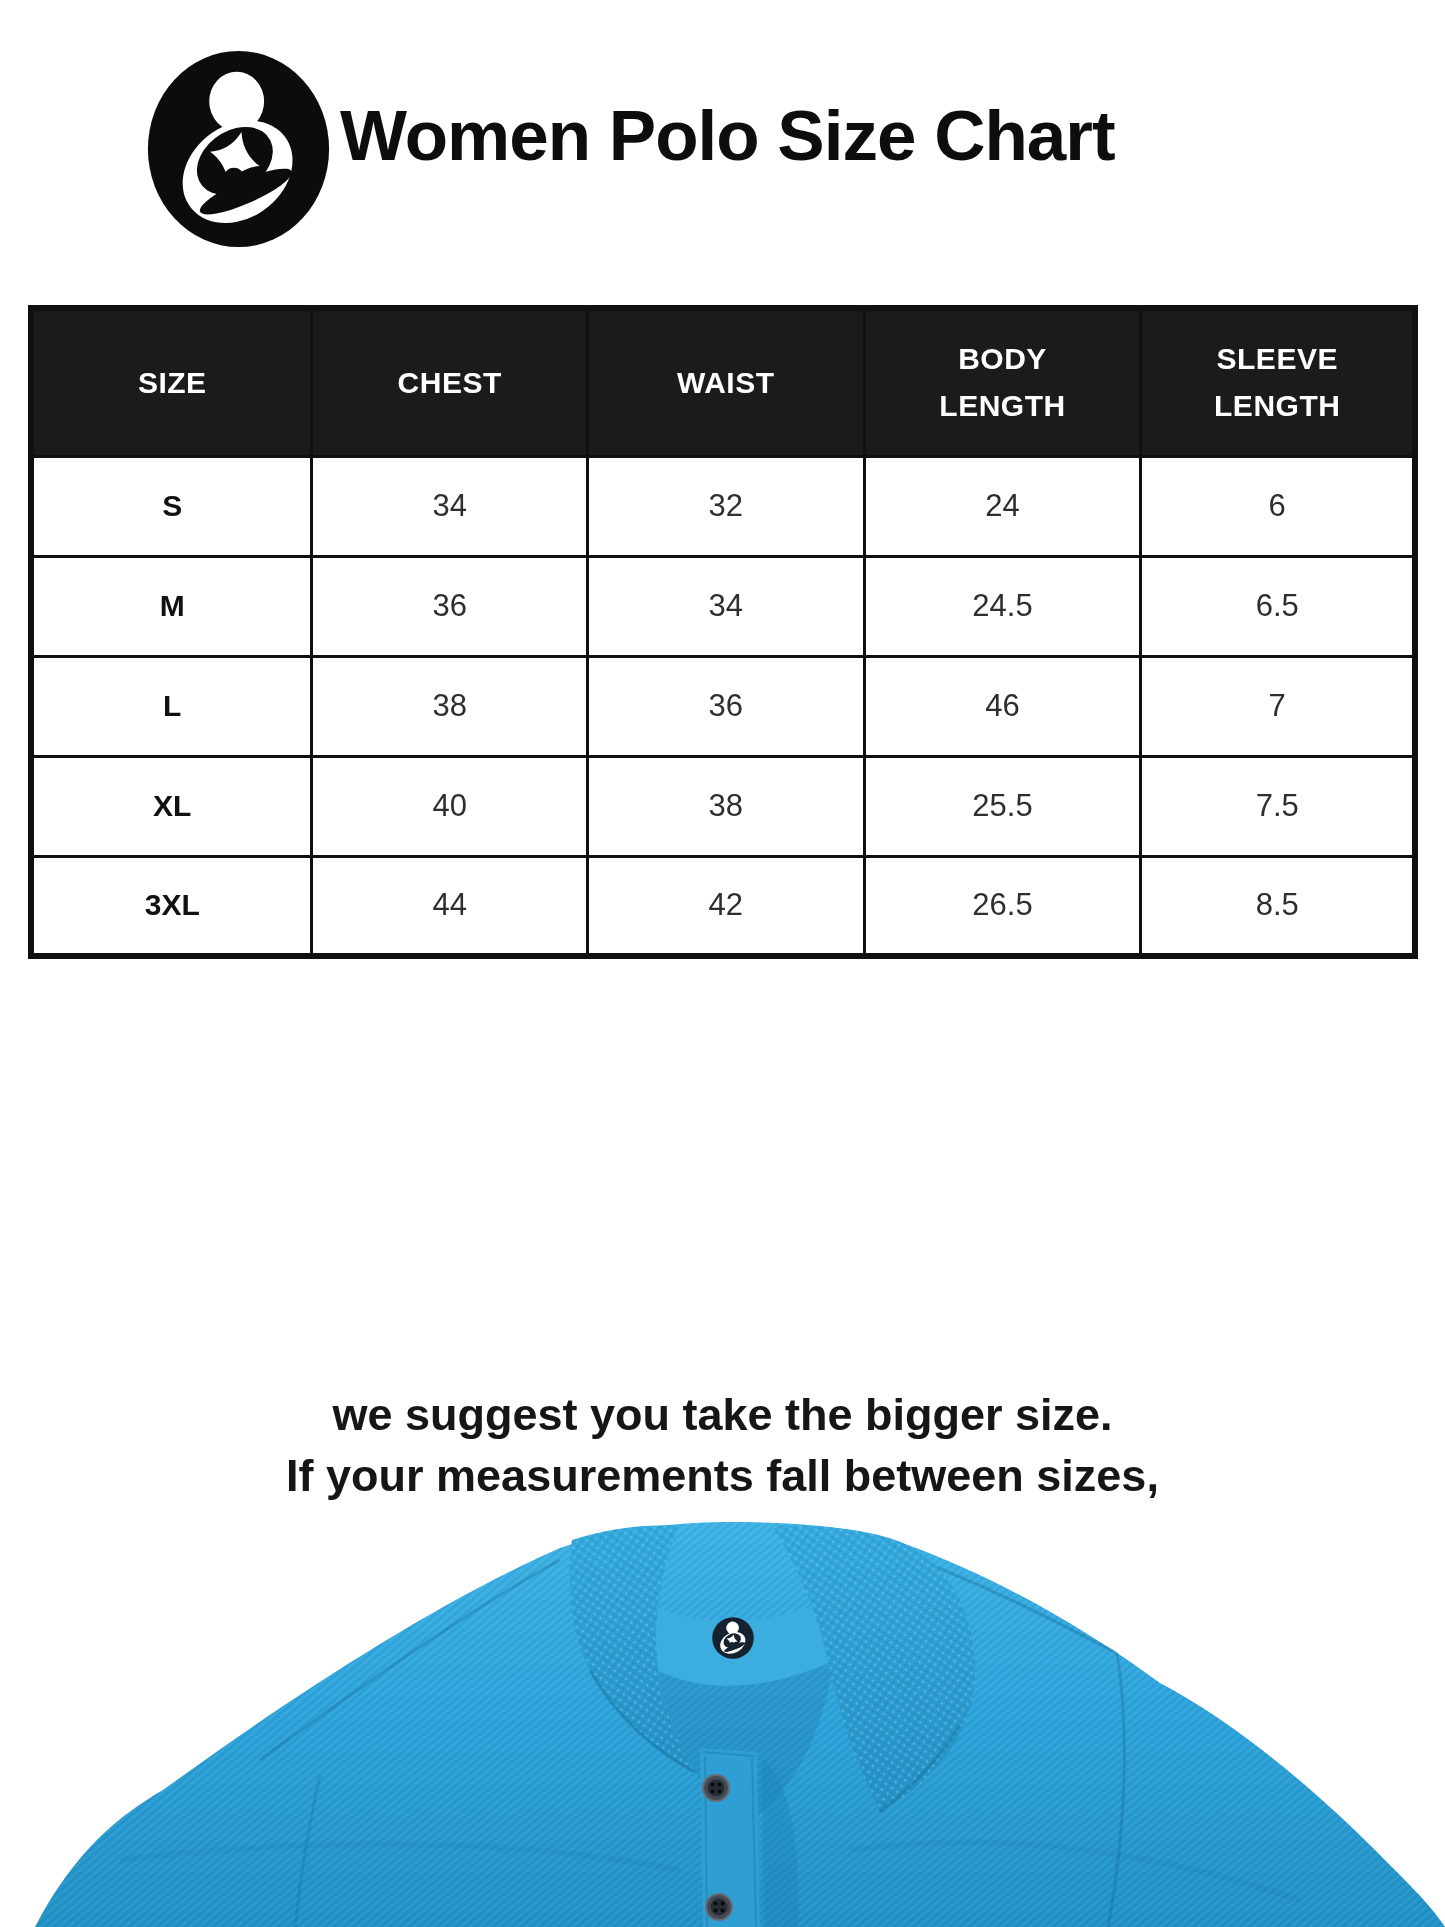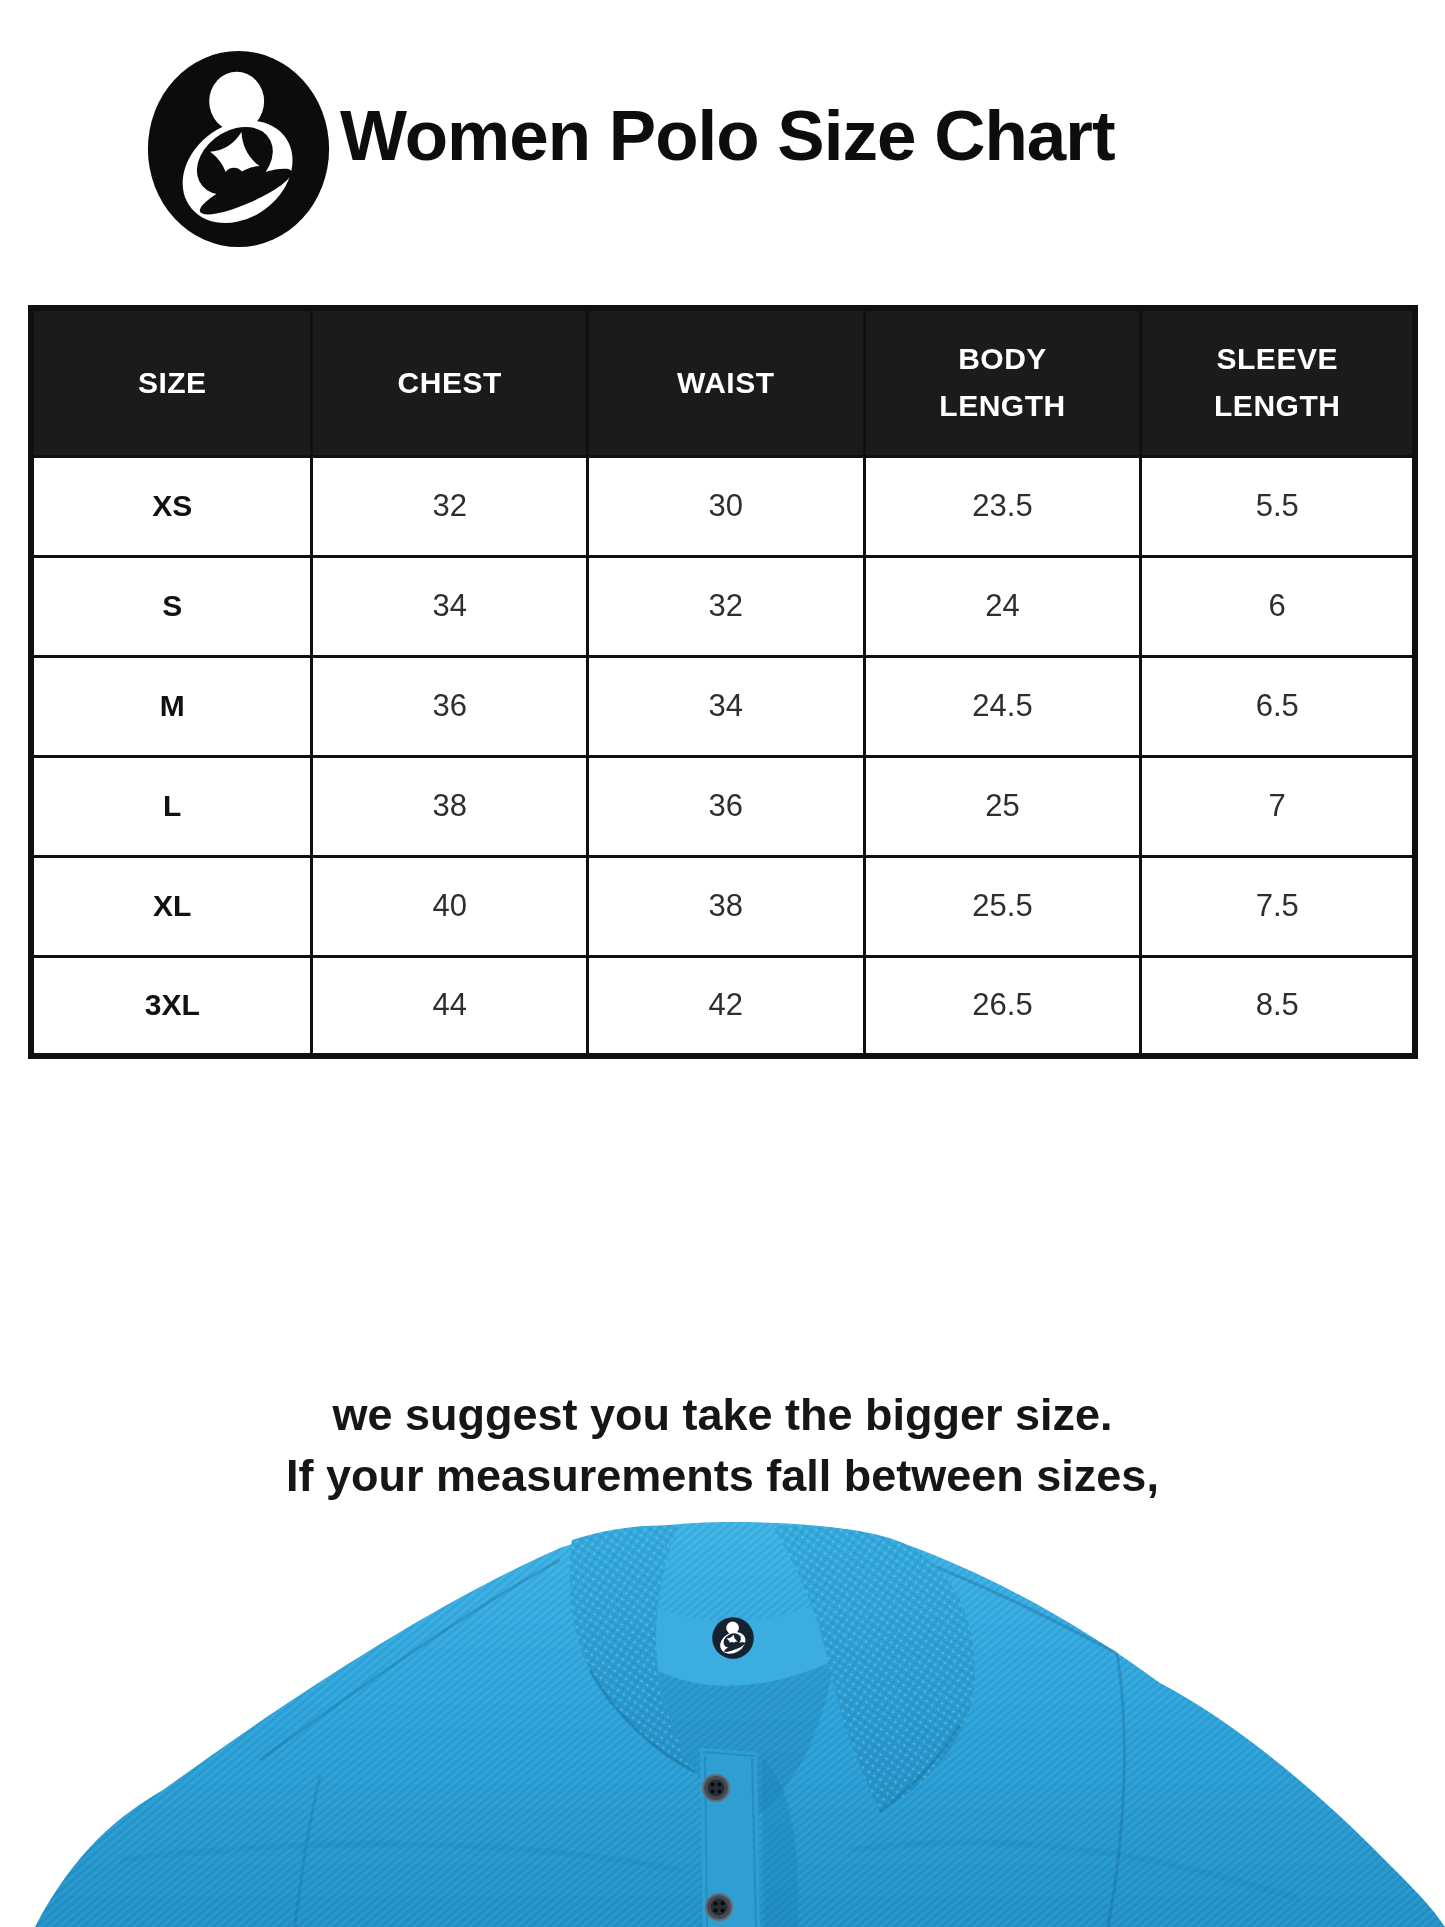--- a/index.html
+++ b/index.html
@@ -104,45 +104,38 @@
       <tr>
         <th><span class="th-inner">SIZE</span></th>
         <th><span class="th-inner">CHEST</span></th>
         <th><span class="th-inner">WAIST</span></th>
         <th><span class="th-inner">BODY LENGTH</span></th>
         <th><span class="th-inner">SLEEVE LENGTH</span></th>
       </tr>
     </thead>
     <tbody>
       <tr>
-        <td class="size-cell">XS</td>
-        <td>32</td>
-        <td>30</td>
-        <td>23.5</td>
-        <td>5.5</td>
-      </tr>
-      <tr>
         <td class="size-cell">S</td>
         <td>34</td>
         <td>32</td>
         <td>24</td>
         <td>6</td>
       </tr>
       <tr>
         <td class="size-cell">M</td>
         <td>36</td>
         <td>34</td>
         <td>24.5</td>
         <td>6.5</td>
       </tr>
       <tr>
         <td class="size-cell">L</td>
         <td>38</td>
         <td>36</td>
-        <td>25</td>
+        <td>46</td>
         <td>7</td>
       </tr>
       <tr>
         <td class="size-cell">XL</td>
         <td>40</td>
         <td>38</td>
         <td>25.5</td>
         <td>7.5</td>
       </tr>
       <tr>

